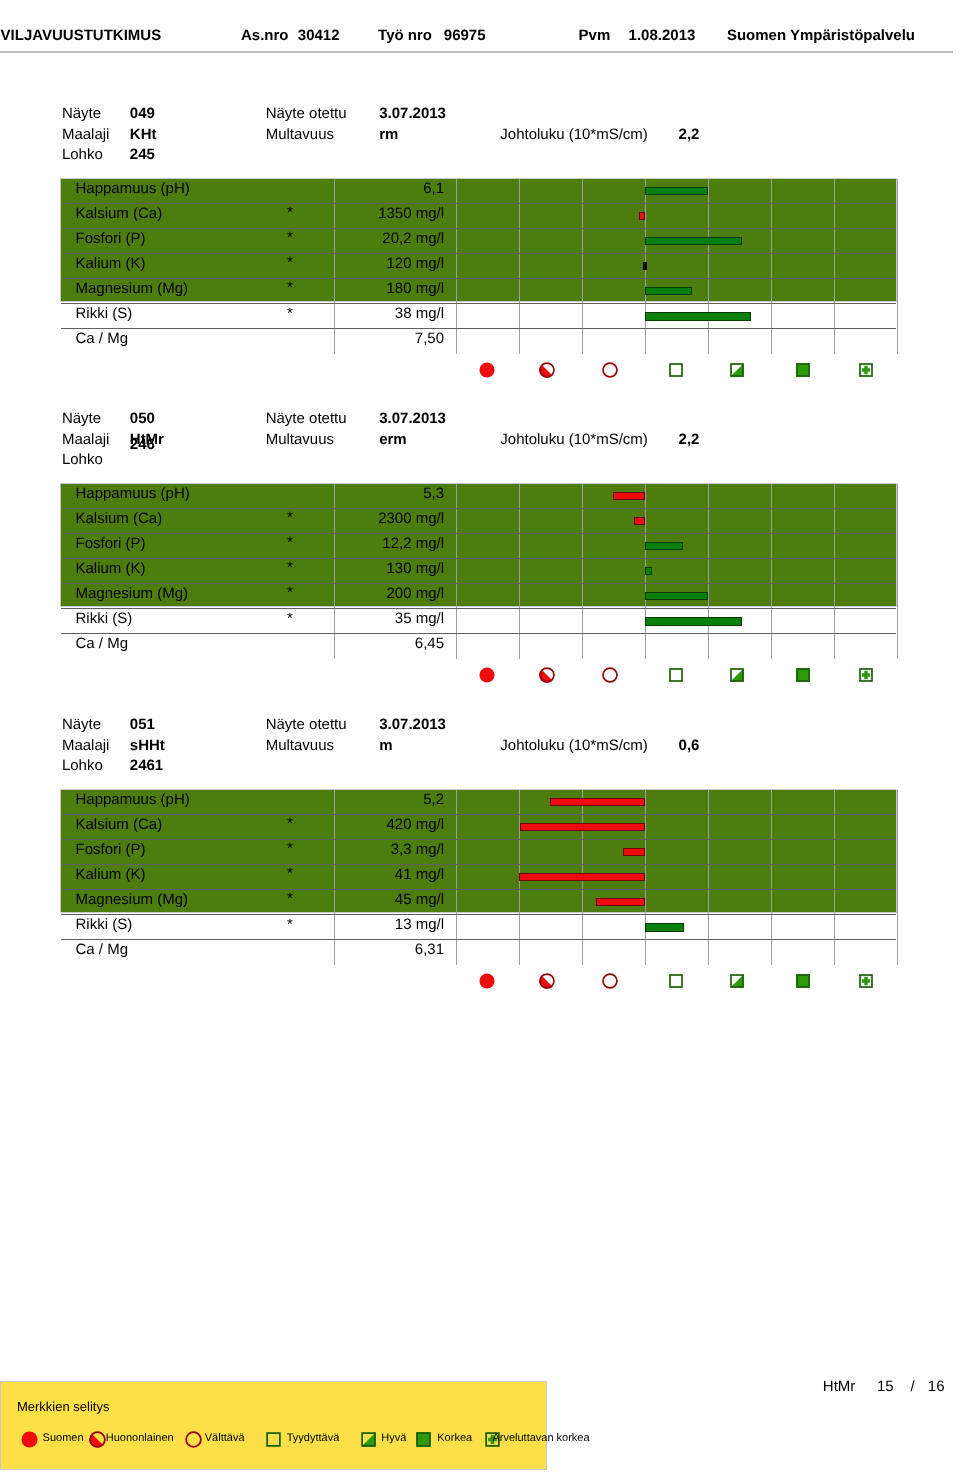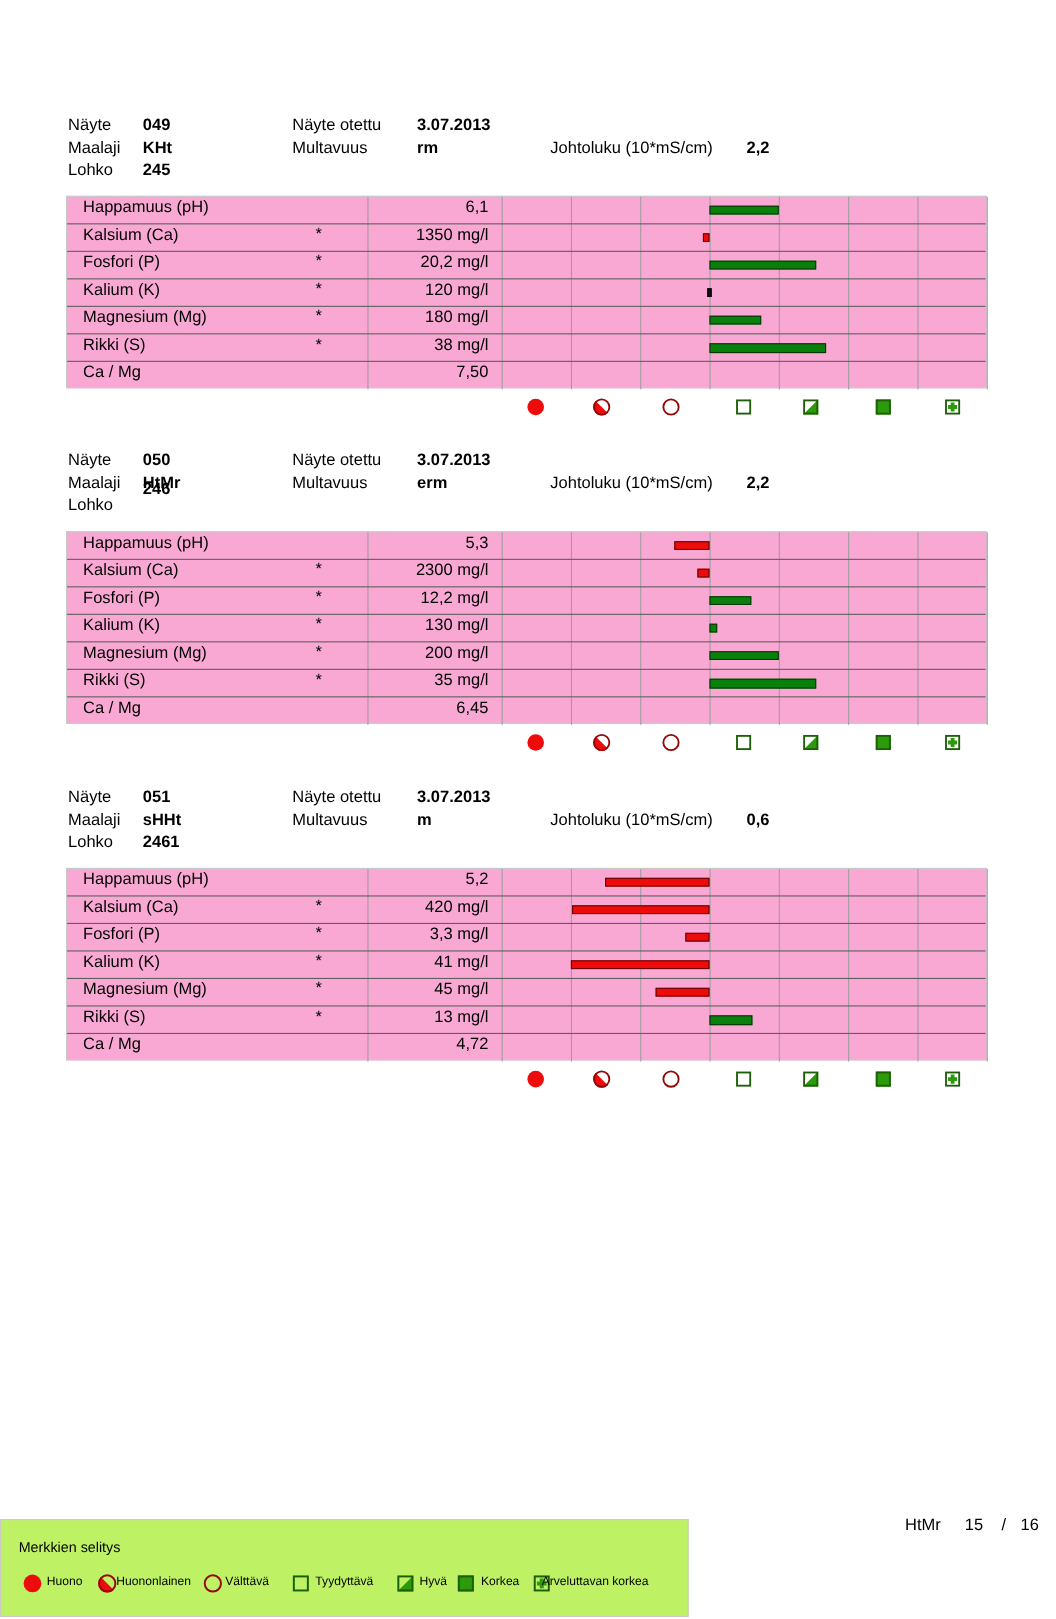--- a/index.html
+++ b/index.html
@@ -14,50 +14,61 @@
   .hdr span{position:absolute;top:26.5px;font-size:15px;font-weight:bold;line-height:17px;white-space:nowrap;}
   .hdr-rule{position:absolute;left:0;top:51.4px;width:953px;height:1.2px;background:#bdbdbd;}
 
   
   .block{position:absolute;left:0;width:960px;}
   .info{position:absolute;left:0;top:0;width:960px;height:66px;}
   .info span{position:absolute;font-size:15px;line-height:16px;white-space:nowrap;}
   .info .b{font-weight:bold;}
 
   
-  .tbl{position:absolute;left:60px;top:81.2px;width:837px;height:175px;
-       box-sizing:border-box;border:1px solid #c9c9c9;background:#f9a8d4;}
+  .tbl{position:absolute;left:60px;top:81.2px;width:837px;height:124px;
+       box-sizing:border-box;border:1px solid #c9c9c9;background:#4d7c0f;}
   .trow{position:absolute;left:0;width:835px;height:25.03px;box-sizing:border-box;}
   .hline{position:absolute;left:0;width:835px;height:1px;background:#5f5f5f;}
   .tname{position:absolute;left:14.5px;font-size:15px;line-height:16px;white-space:nowrap;}
   .tstar{position:absolute;left:225.9px;font-size:15px;line-height:16px;}
   .tval{position:absolute;left:180px;width:203px;text-align:right;font-size:15px;line-height:16px;white-space:nowrap;}
   .vsep{position:absolute;top:0;height:175.2px;width:1px;background:#9e9e9e;}
   .bar{position:absolute;height:8.6px;box-sizing:border-box;border:1px solid;}
 
   
   .mrow{position:absolute;left:60px;width:837px;height:26px;}
   .mk{position:absolute;width:16px;height:16px;top:5px;}
 
   
-  .legendbox{position:absolute;left:0.4px;top:1380.8px;width:626px;height:89.6px;
-             box-sizing:border-box;border:1px solid #c9c9c9;background:#bef264;}
+  .legendbox{position:absolute;left:0.4px;top:1380.8px;width:547px;height:89.6px;
+             box-sizing:border-box;border:1px solid #c9c9c9;background:#fde047;}
   .legtitle{position:absolute;left:15.6px;top:17.2px;font-size:13px;line-height:15px;white-space:nowrap;}
   .legsym{position:absolute;top:48.8px;width:17px;height:17px;}
   .leglbl{position:absolute;top:50.3px;font-size:11px;line-height:13px;white-space:nowrap;}
 
   .pagenum{position:absolute;left:0;top:1378px;width:960px;height:20px;}
   .pagenum span{position:absolute;top:0;font-size:15px;line-height:17px;white-space:nowrap;}
   svg{display:block;overflow:visible;}
 </style>
 </head>
 <body>
 
 <div class="page">
 
+  <div class="hdr">
+    <span style="left:0.6px">VILJAVUUSTUTKIMUS</span>
+    <span style="left:241px">As.nro</span>
+    <span style="left:297.8px">30412</span>
+    <span style="left:378.1px">Työ nro</span>
+    <span style="left:443.8px">96975</span>
+    <span style="left:578.6px">Pvm</span>
+    <span style="left:628.6px">1.08.2013</span>
+    <span style="left:726.9px">Suomen Ympäristöpalvelu</span>
+    <div class="hdr-rule"></div>
+  </div>
 
   <div id="blocks">
       <div class="block" style="top: 97px;">
         <div class="info">
           <span style="left:61.9px;top:9.4px">Näyte</span>
           <span class="b" style="left:129.8px;top:9.4px">049</span>
           <span style="left:61.9px;top:29.6px">Maalaji</span>
           <span class="b" style="left:129.8px;top:29.6px">KHt</span>
           <span style="left:61.9px;top:49.8px">Lohko</span>
           <span class="b" style="left:129.8px;top:49.8px">245</span>
@@ -346,21 +357,21 @@
           <div class="trow" style="top:125.15px">
             <span class="tname" style="top:1.5px">Rikki (S)</span>
             <span class="tstar" style="top:1.2px">*</span>
             <span class="tval" style="top:1.5px">13 mg/l</span>
             <div class="bar" style="left:583.6px;top:7.6px;width:39.4px;background:#0a800c;border-color:#053a05;"></div>
           </div>
           <div class="hline" style="top:149.18px"></div>
           <div class="trow" style="top:150.18px">
             <span class="tname" style="top:1.5px">Ca / Mg</span>
             <span class="tstar" style="top:1.2px"></span>
-            <span class="tval" style="top:1.5px">4,72</span>
+            <span class="tval" style="top:1.5px">6,31</span>
           </div>
         </div>
         <div class="mrow" style="top:259.5px">
           <span class="mk" style="left:418.84px">
             <svg width="16" height="16" viewBox="0 0 16 16">
               <circle cx="8" cy="8" r="7.55" fill="#ee0b0b"></circle>
             </svg>
           </span>
           <span class="mk" style="left:479.01px">
             <svg width="16" height="16" viewBox="0 0 16 16">
@@ -408,21 +419,21 @@
   </div>
 
   <div class="legendbox">
     <div class="legtitle">Merkkien selitys</div>
     <div id="legend-items">
         <span class="legsym" style="left:19.8px">
           <svg width="17" height="17" viewBox="0 0 17 17">
             <circle cx="8.5" cy="8.5" r="8.0375" fill="#ee0b0b"></circle>
           </svg>
         </span>
-        <span class="leglbl" style="left:41.2px">Huono</span>
+        <span class="leglbl" style="left:41.2px">Suomen</span>
         <span class="legsym" style="left:87.7px">
           <svg width="17" height="17" viewBox="0 0 17 17">
             <path d="M 2.6398258750000005 2.6398258750000005 A 8.2875 8.2875 0 0 0 14.360174125 14.360174125 Z" fill="#ee0b0b"></path>
             <circle cx="8.5" cy="8.5" r="7.395" fill="none" stroke="#940707" stroke-width="1.785"></circle>
           </svg>
         </span>
         <span class="leglbl" style="left:104.4px">Huononlainen</span>
         <span class="legsym" style="left:183.8px">
           <svg width="17" height="17" viewBox="0 0 17 17">
             <circle cx="8.5" cy="8.5" r="7.395" fill="none" stroke="#940707" stroke-width="1.785"></circle>

